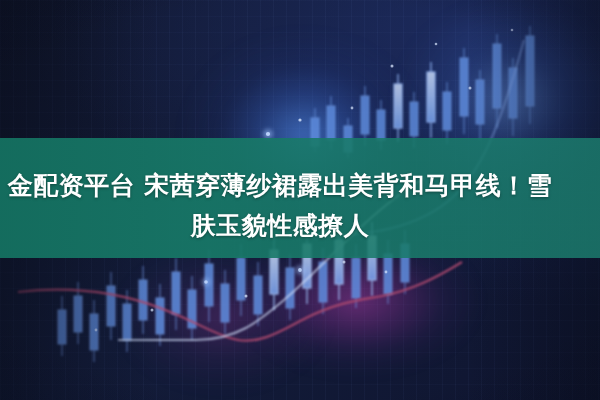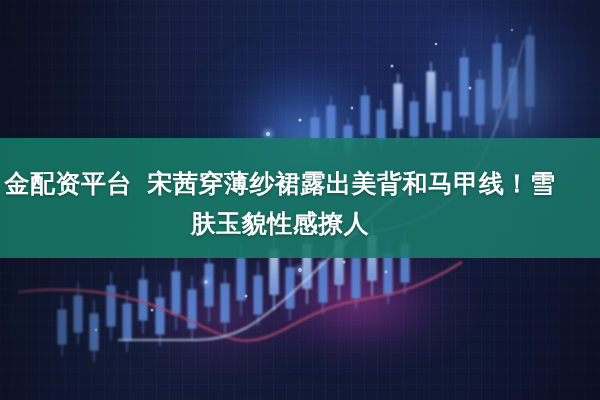--- a/index.html
+++ b/index.html
@@ -85,21 +85,20 @@
   .headline{
     position:absolute;left:0;width:560px;
     text-align:center;
     color:#ffffff;
     font-weight:bold;
     font-size:25px;
     line-height:40px;
     letter-spacing:.5px;
     text-shadow:0 1px 3px rgba(0,0,0,.38);
     white-space:pre-line;
-    font-family:Liberation Mono, monospace;
   }
 </style>
 </head>
 <body>
 
 <div id="stage">
 
   <div class="layer bg-base"></div>
   <div class="layer grid"></div>
   <div class="glow-blue"></div>

